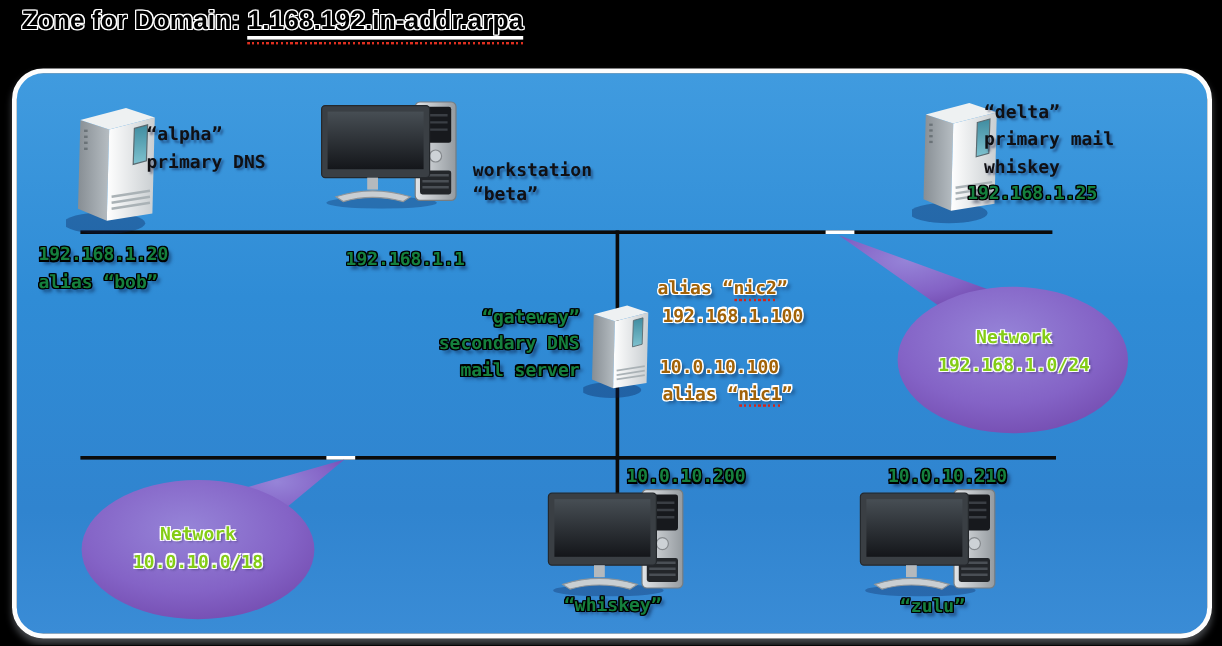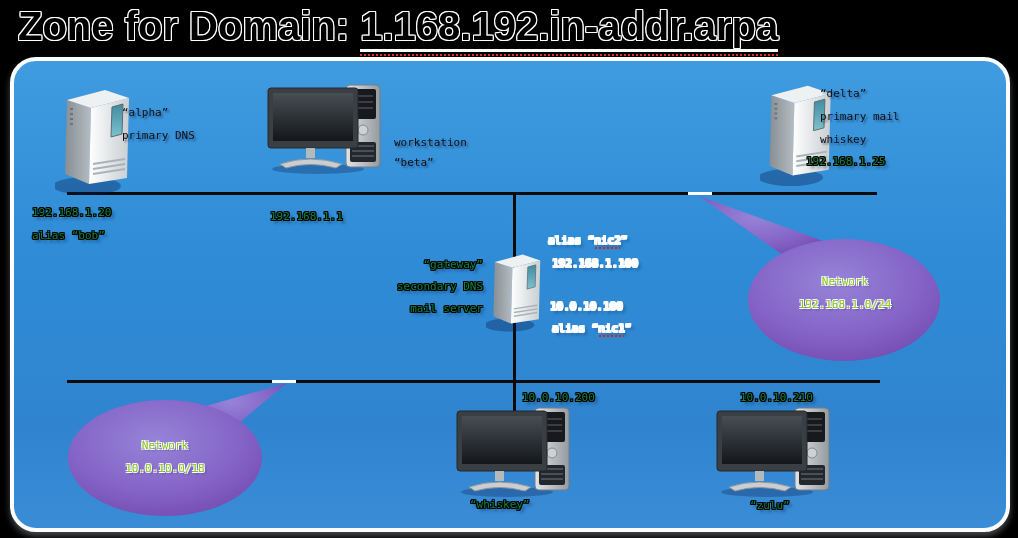--- a/index.html
+++ b/index.html
@@ -1,41 +1,41 @@
 <!DOCTYPE html>
 <html><head>
 <meta charset="utf-8">
 <style>
   html,body{margin:0;padding:0;background:#000;}
   #app{position:relative;width:1018px;height:538px;background:#000;overflow:hidden;
        font-family:"DejaVu Sans Mono","Liberation Mono",monospace;}
   
   .title{position:absolute;left:18px;top:4px;font-family:"Liberation Sans","DejaVu Sans",sans-serif;
-    font-size:40px;font-weight:bold;color:#000;white-space:nowrap;
+    font-size:22px;font-weight:bold;color:#000;white-space:nowrap;
     text-shadow:-1px -1px 0 #fff,1px -1px 0 #fff,-1px 1px 0 #fff,1px 1px 0 #fff,
                 -1px 0 0 #fff,1px 0 0 #fff,0 -1px 0 #fff,0 1px 0 #fff;}
   .title .domain{position:relative;border-bottom:3px solid #fff;padding-bottom:1px;}
   .title .domain::after{content:'';position:absolute;left:0;right:0;bottom:-7px;height:2px;
     background:repeating-linear-gradient(90deg,#e03020 0 2px,transparent 2px 4px);}
   
   .panel{position:absolute;left:10px;top:57px;width:992px;height:467px;border:4px solid #fdfdfd;
     border-radius:26px;background:linear-gradient(180deg,#409bdf 0%,#2f8cd6 40%,#3084cf 78%,#3a8cd6 100%);
     box-shadow:0 4px 6px rgba(200,210,220,0.35);}
   
   .stage{position:absolute;left:0;top:0;width:1018px;height:538px;}
   .abs{position:absolute;white-space:nowrap;}
   .line{position:absolute;background:#0b0b0b;}
   .gap{position:absolute;background:#ffffff;}
   
-  .mono{font-size:11px;font-weight:normal;line-height:19px;}
+  .mono{font-size:15px;font-weight:bold;line-height:19px;}
   .t-black{color:#101014;text-shadow:2px 2px 2px rgba(10,20,60,0.45);}
   .t-white{color:#15803d;
     text-shadow:-1px -1px 0 #000,1px -1px 0 #000,-1px 1px 0 #000,1px 1px 0 #000,
                 -1px 0 0 #000,1px 0 0 #000,0 -1px 0 #000,0 1px 0 #000,3px 3px 3px rgba(0,10,40,0.55);}
-  .t-bow{color:#ffffff;
+  .t-bow{color:#a16207;
     text-shadow:-1px -1px 0 #fff,1px -1px 0 #fff,-1px 1px 0 #fff,1px 1px 0 #fff,
                 -1px 0 0 #fff,1px 0 0 #fff,0 -1px 0 #fff,0 1px 0 #fff,3px 3px 3px rgba(0,10,40,0.45);}
   .t-bubble{color:#84cc16;text-align:center;
     text-shadow:-1px -1px 0 rgba(255,255,255,.95),1px -1px 0 rgba(255,255,255,.95),
                 -1px 1px 0 rgba(255,255,255,.95),1px 1px 0 rgba(255,255,255,.95),2px 2px 2px rgba(0,0,40,.3);}
   .sq{position:relative;}
   .sq::after{content:'';position:absolute;left:1px;right:1px;bottom:-2px;height:2px;
     background:repeating-linear-gradient(90deg,#d62418 0 2px,transparent 2px 4px);}
   .ralign{text-align:right;}
   svg{display:block;}
@@ -149,21 +149,21 @@
           <line x1="86" y1="69" x2="108" y2="69"></line>
           <line x1="86" y1="74" x2="108" y2="74"></line>
         </g>
       <rect x="2" y="6" width="90" height="60" rx="3" fill="#3a3f44" stroke="#24282c" stroke-width="1"></rect>
       <rect x="7" y="11" width="80" height="48" fill="url(#sc)"></rect>
       <rect x="40" y="66" width="9" height="10" fill="#b4b9bd"></rect>
       <path d="M14,82 Q44,72 76,82 L70,86 Q44,79 20,86 Z" fill="#c9ced2" stroke="#8f959a" stroke-width="1"></path>
     </svg>
     <div class="abs mono t-black" style="left:394px;top:110px;margin-top:43px;">“beta”</div>
     <div class="abs mono t-black" style="left:394px;top:133px;">workstation</div>
-    <div class="abs mono t-white" style="left:270px;top:207px;">192.168.1.1</div>
+    <div class="abs mono t-white" style="left:288px;top:207px;">192.168.1.1</div>
 
     <svg class="abs" style="left:760px;top:82px;" width="86" height="105" viewBox="0 0 90 110">
       <ellipse cx="32" cy="100" rx="34" ry="9" fill="rgba(10,30,80,0.35)"></ellipse>
       <polygon points="12,14 36,22 34,98 10,88" fill="url(#sl)"></polygon>
       <polygon points="36,22 74,12 72,92 34,98" fill="url(#sf)"></polygon>
       <polygon points="12,14 50,4 74,12 36,22" fill="#eef1f2"></polygon>
       <polygon points="57,21 68,18 67,48 56,51" fill="url(#st)" stroke="#5a6a70" stroke-width="1"></polygon>
       <g stroke="#aab2b6" stroke-width="2">
           <line x1="38" y1="78" x2="70" y2="73"></line>
           <line x1="38" y1="83" x2="70" y2="78"></line>

